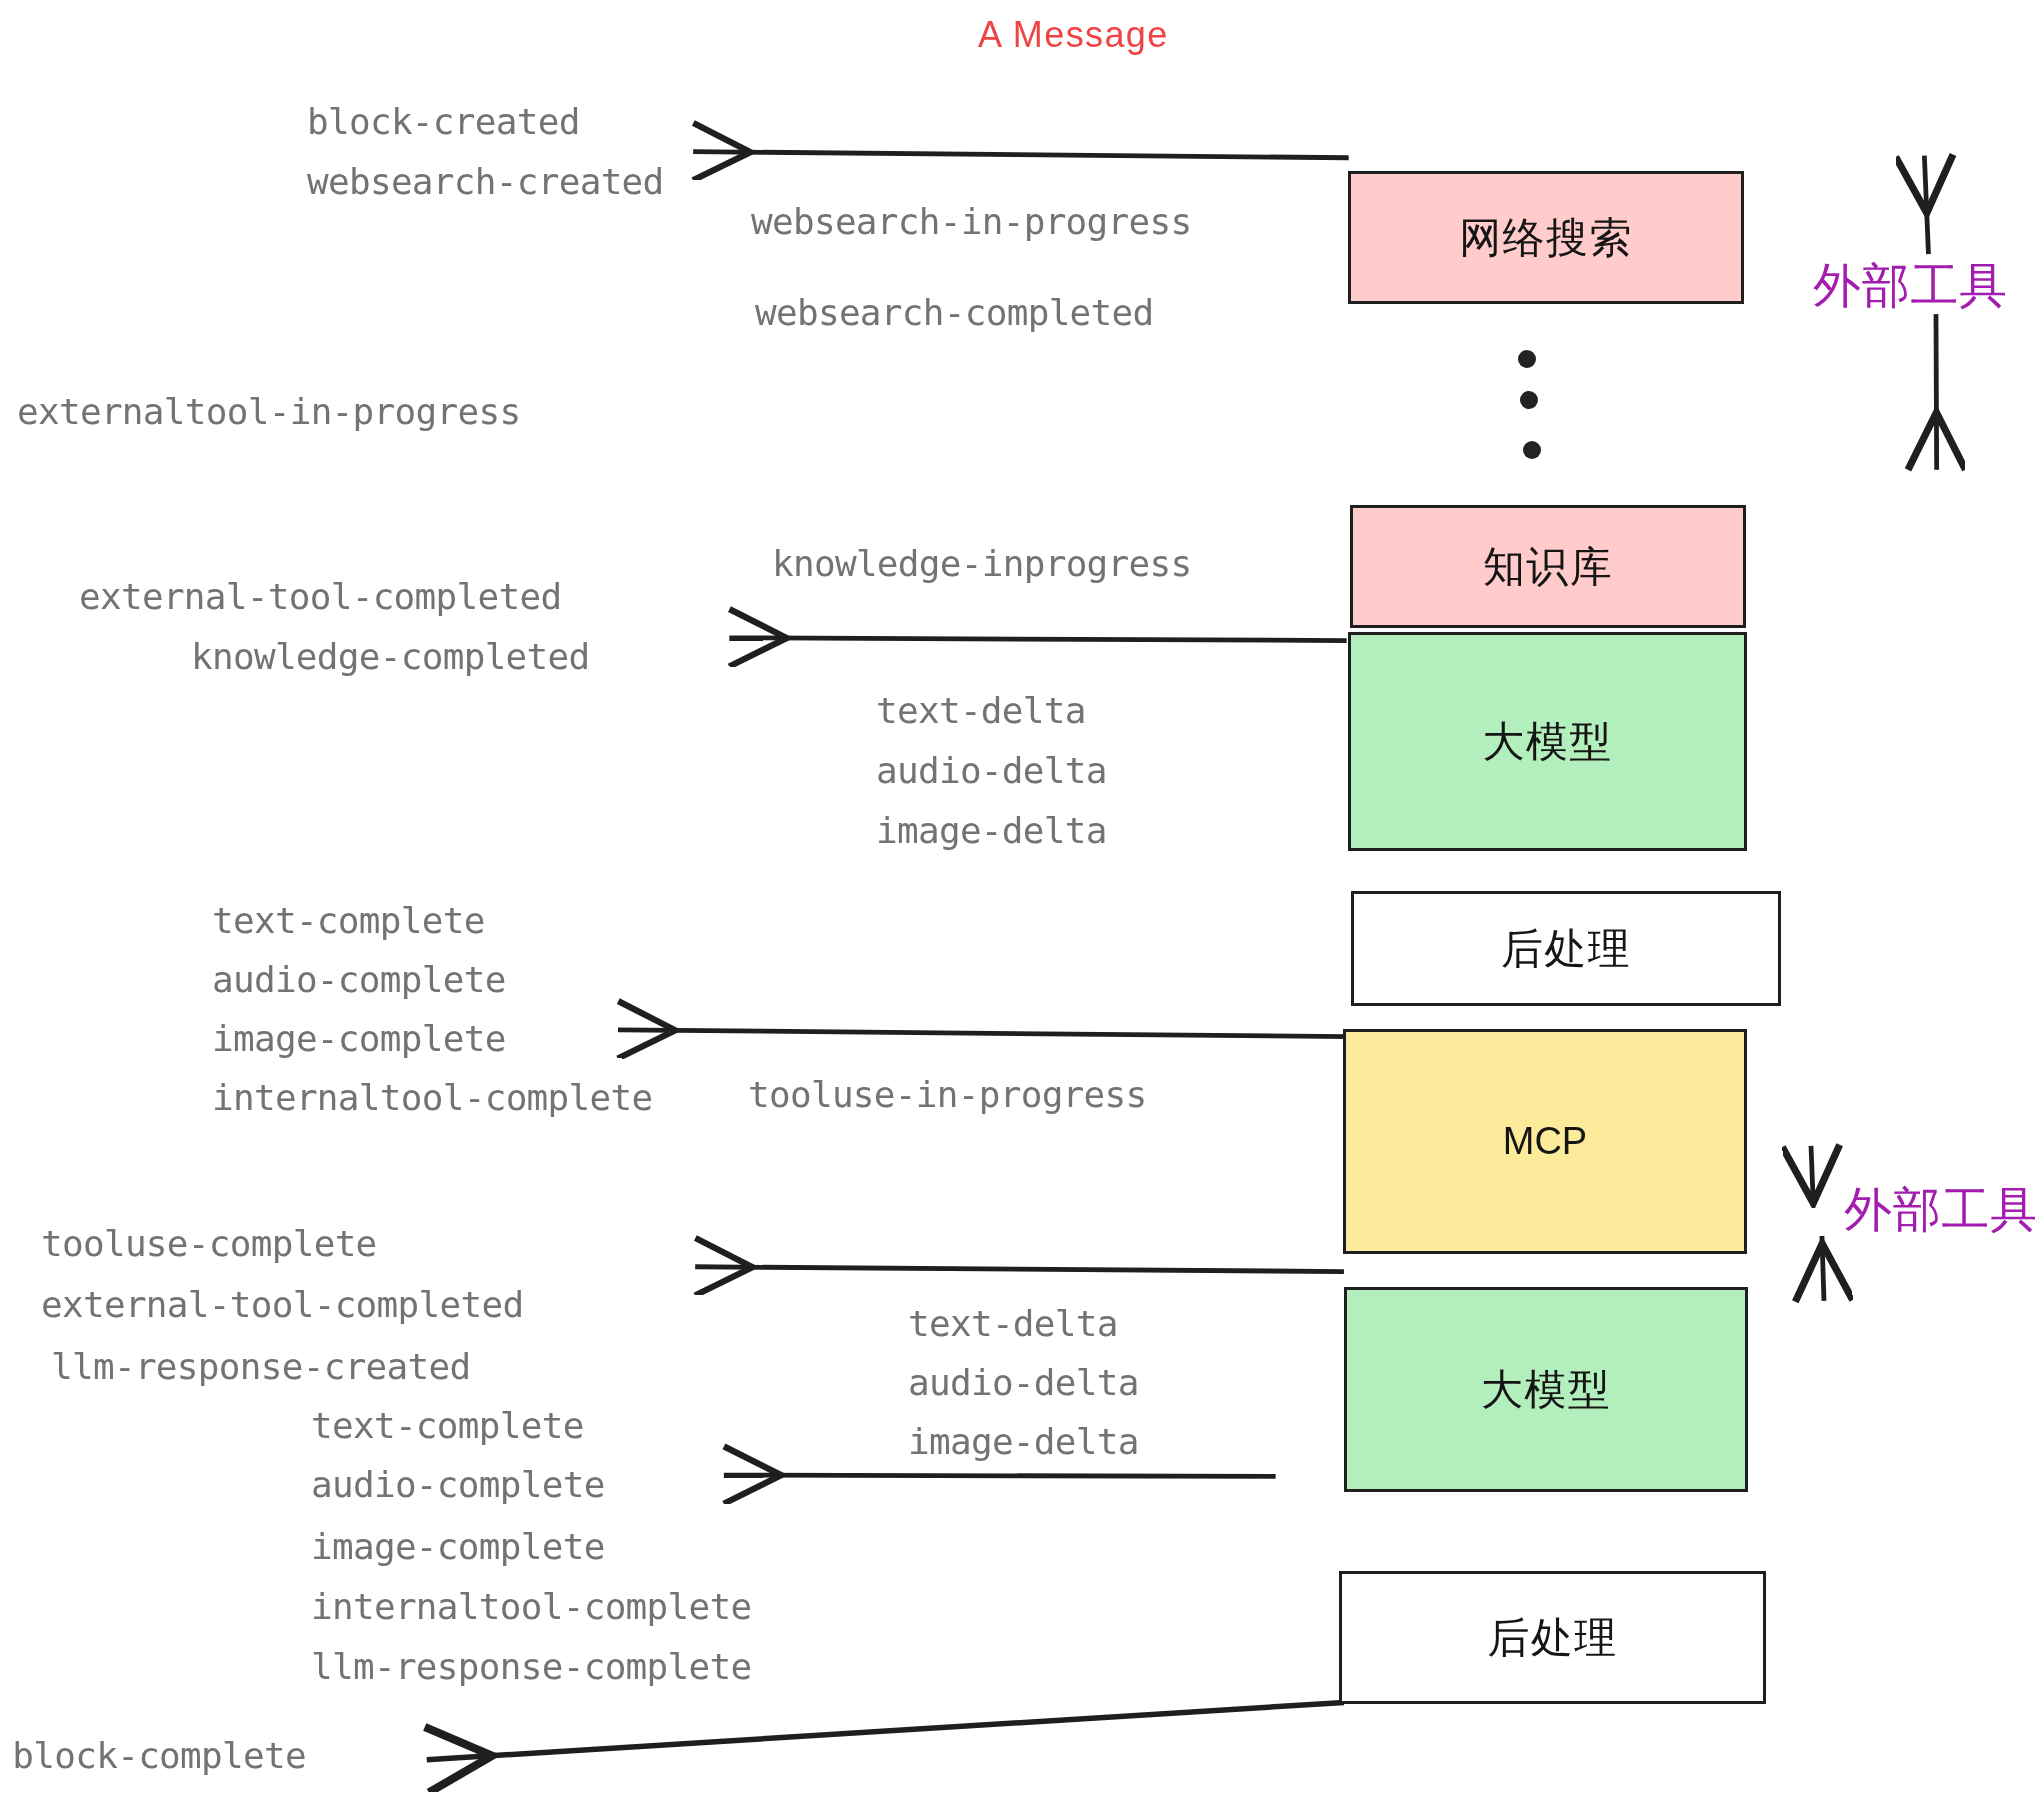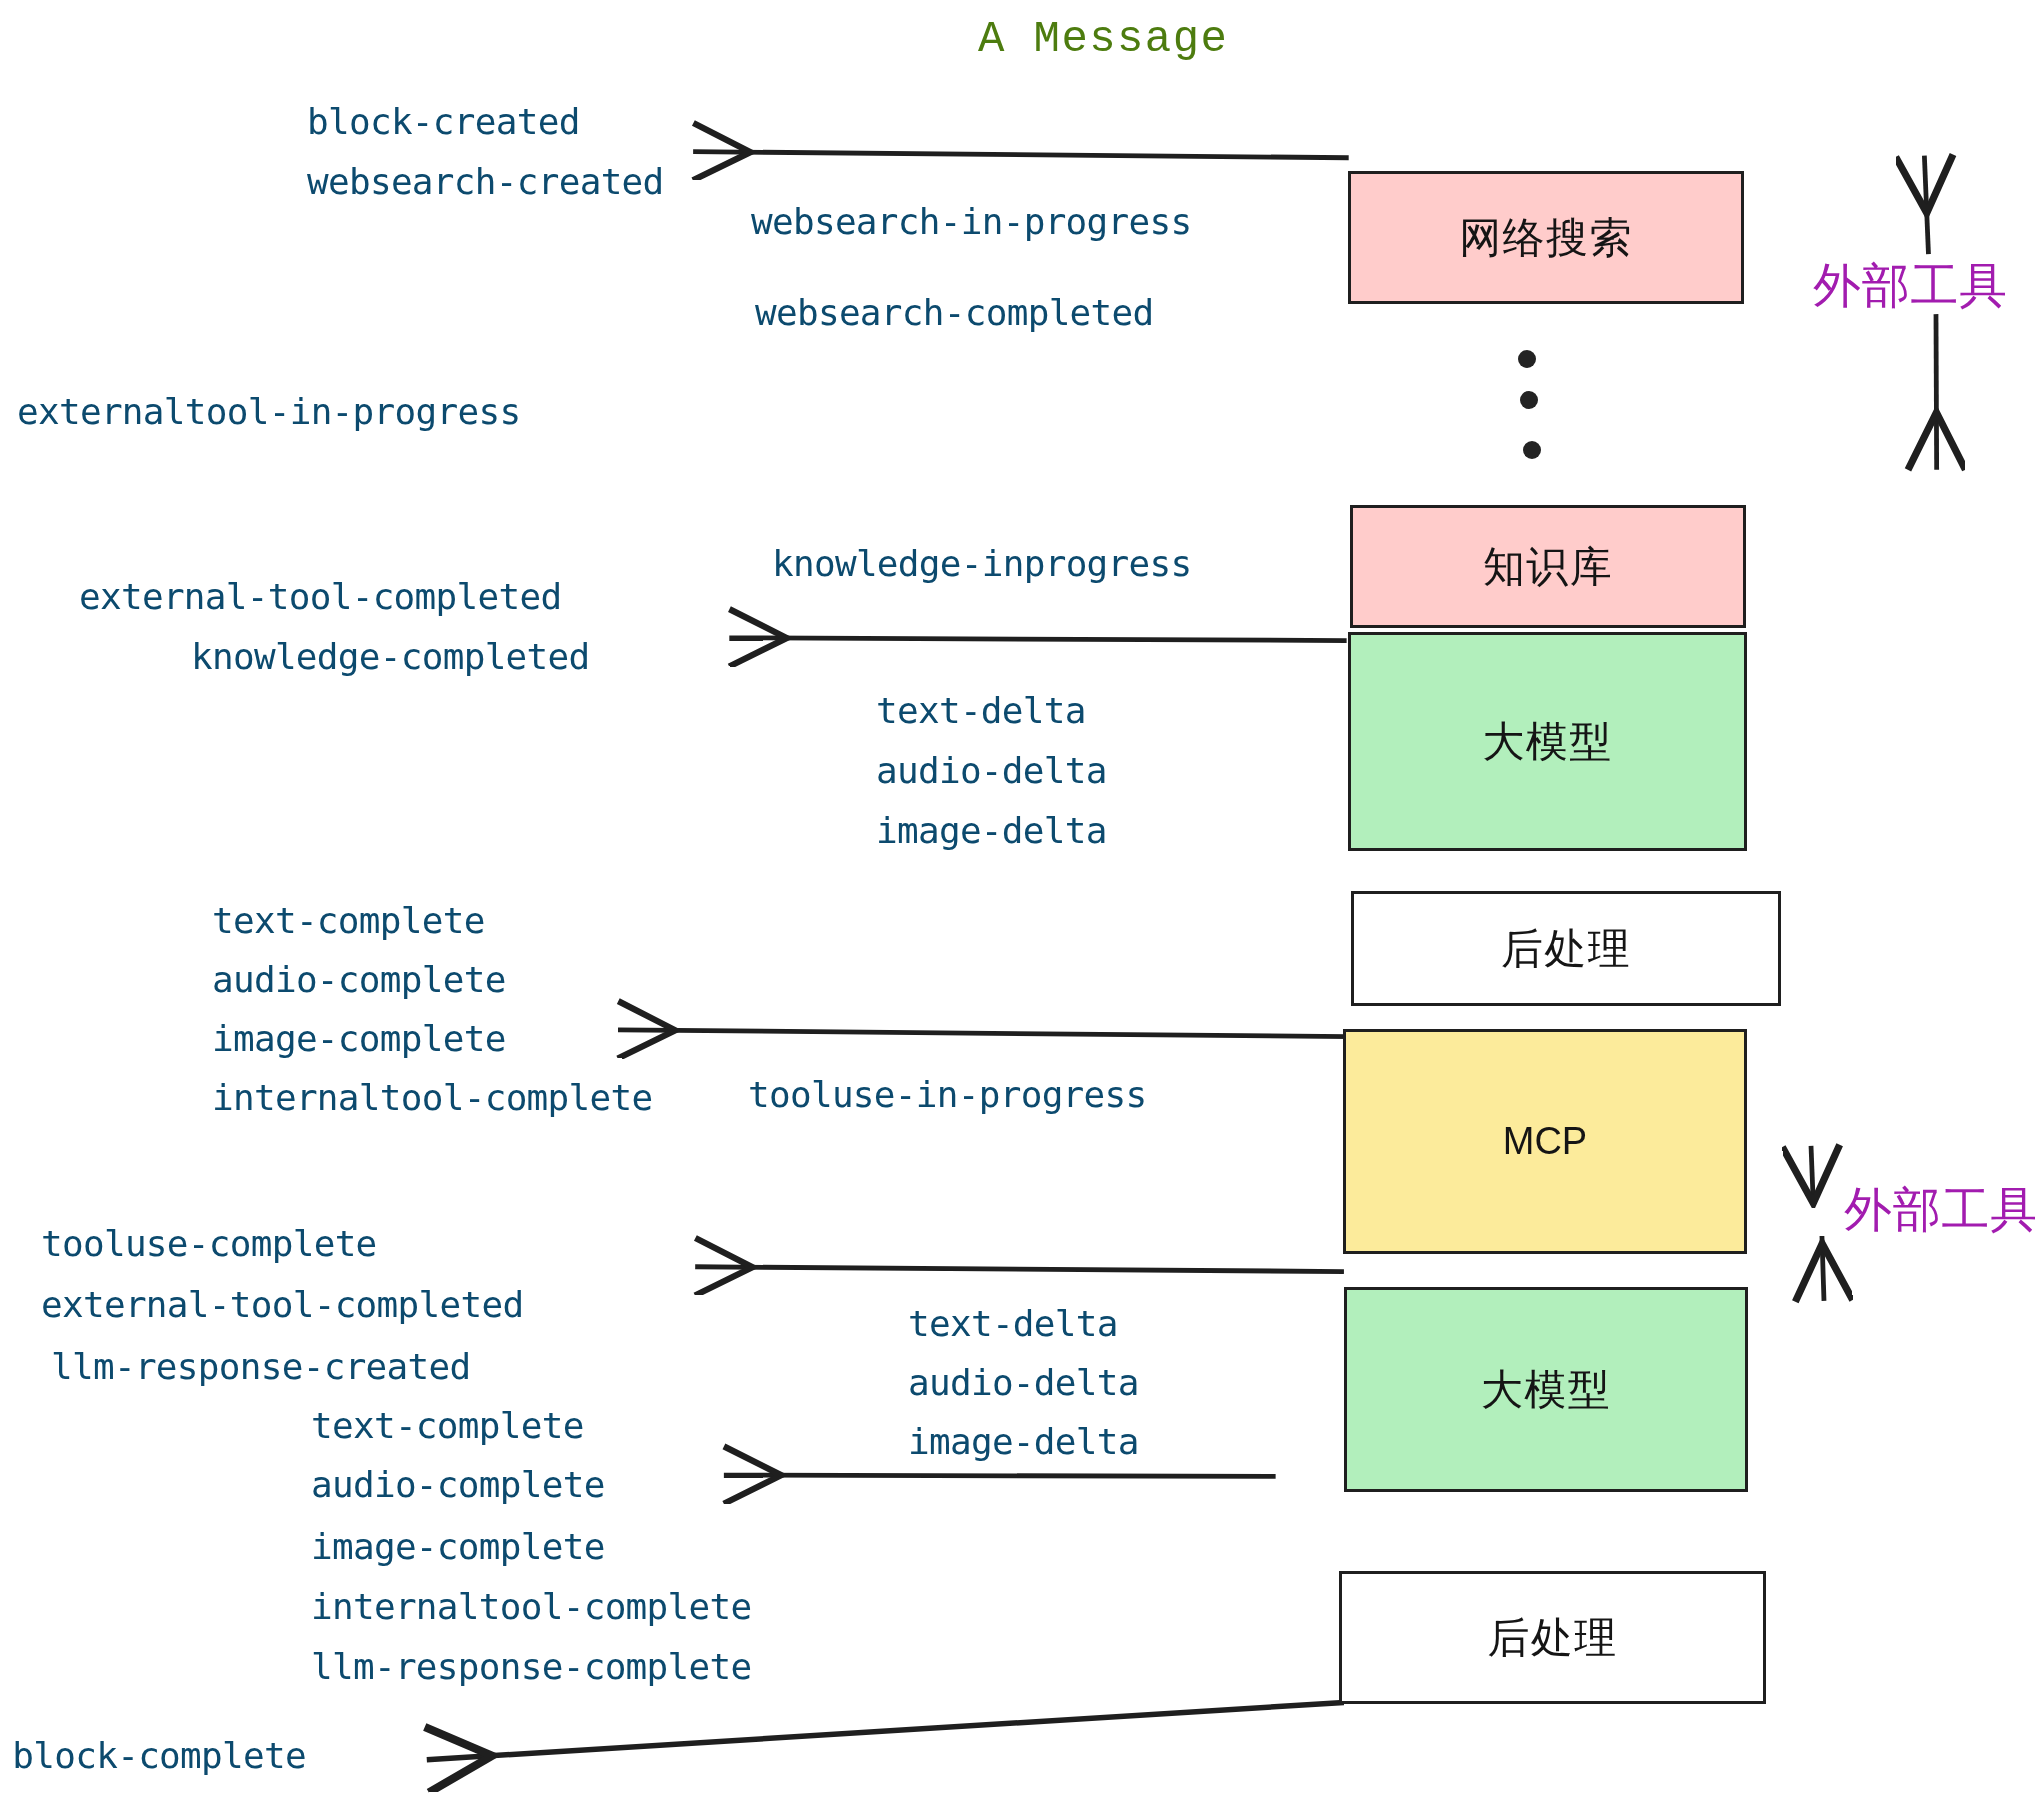--- a/index.html
+++ b/index.html
@@ -14,29 +14,29 @@
     background: #ffffff;
     overflow: hidden;
     font-family: "DejaVu Sans Mono", monospace;
   }
   
   .evt {
     position: absolute;
     font-family: "DejaVu Sans Mono", "Liberation Mono", monospace;
     font-size: 36px;
     line-height: 1;
-    color: #0c4a6e;
+    color: #737373;
     white-space: nowrap;
     letter-spacing: -0.7px;
   }
   .title {
     position: absolute;
-    font-family: Liberation Mono, monospace;
-    font-size: 44px;
-    color: #4d7c0f;
+    font-family: Liberation Sans, sans-serif;
+    font-size: 36px;
+    color: #ef4444;
     white-space: nowrap;
     letter-spacing: 1.4px;
   }
   
   .node {
     position: absolute;
     box-sizing: border-box;
     border: 3.4px solid #1f1f1f;
     display: flex;
     align-items: center;

